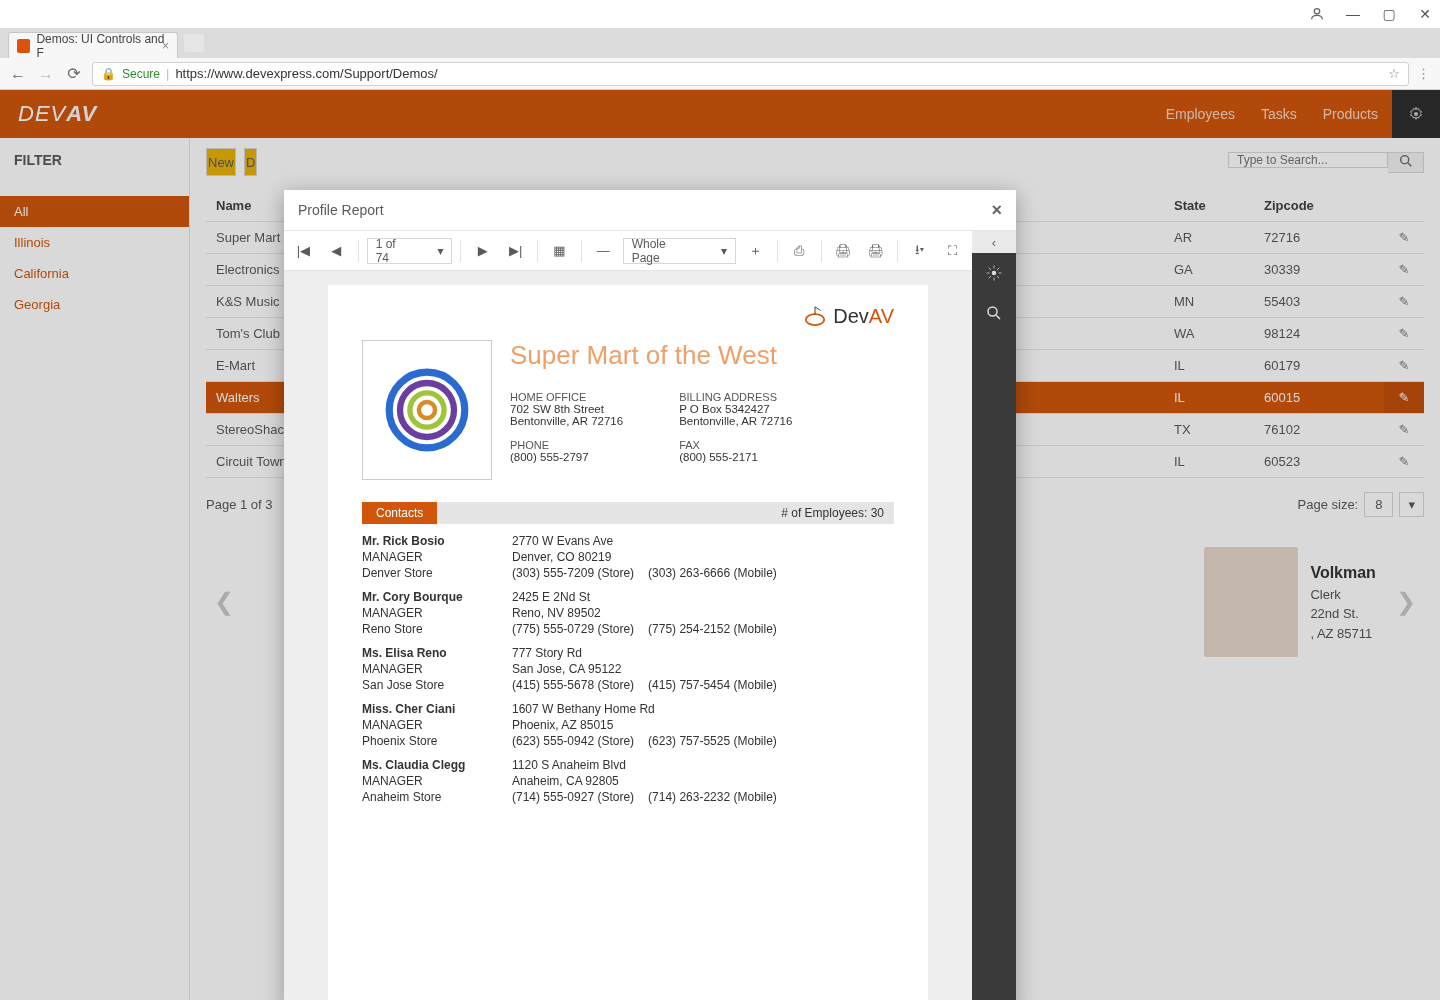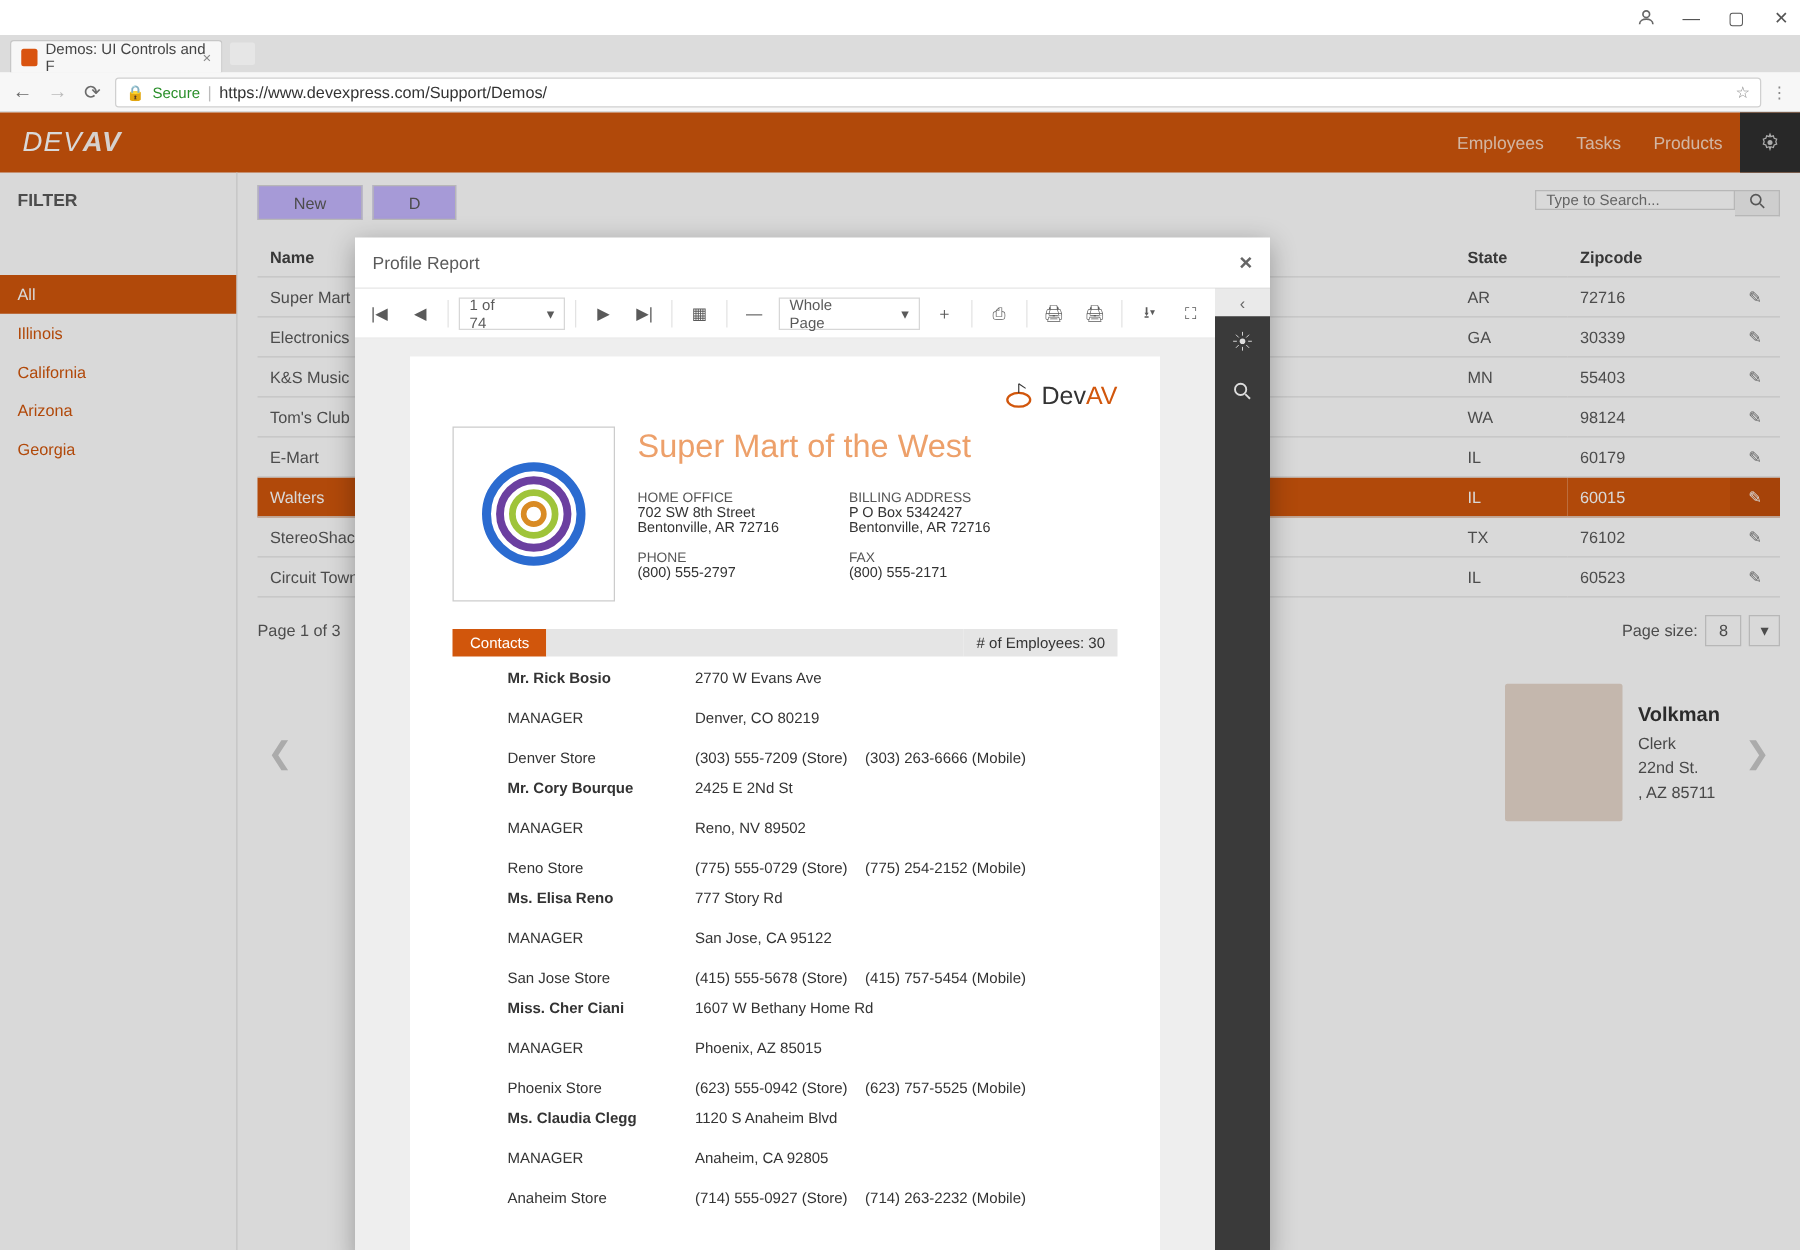--- a/index.html
+++ b/index.html
@@ -29,25 +29,25 @@
 .topbar { height:48px; background:#d1560c; display:flex; align-items:center; padding:0 18px; color:#fff; }
 .logo { font-weight:bold; font-size:22px; letter-spacing:1px; font-style:italic; flex:1; }
 .nav-links { display:flex; gap:26px; margin-right:14px; }
 .nav-link { color:#f7d6c0; font-size:14px; }
 .gear-box { width:48px; height:48px; background:#2f2f2f; display:flex; align-items:center; justify-content:center; margin-right:-18px; }
 
 .main { display:flex; height:calc(100% - 48px); }
 .sidebar { width:190px; border-right:1px solid #e6e6e6; padding-top: 14px; }
 .sidebar h4 { font-size:14px; color:#5a5a5a; padding:0 14px 28px; font-weight:600; }
 .filter-item { display:block; padding:8px 14px; color:#d1560c; font-size:13px; }
-.filter-item.active { background:#d1560c; color:#fff;margin-top:24px; }
+.filter-item.active { background:#d1560c; color:#fff; }
 
 .content { flex:1; padding:10px 16px; position:relative; }
 .top-actions { display:flex; align-items:center; gap:8px; }
-.btn { border:1px solid #d7d7d7; background:#c4b5fd; height:28px; padding:0 28px; font-size:13px; color:#5a5a5a; display:flex; align-items:center; }
+.btn { border:1px solid #d7d7d7; background:#eab308; height:28px; padding:0 1px; font-size:13px; color:#5a5a5a; display:flex; align-items:center; }
 .search-group { margin-left:auto; display:flex; }
 .search-group input { width:160px; height:16px; border:1px solid #d7d7d7; padding:0 8px; font-size:12px; color:#999; }
 .search-group button { width:36px; border:1px solid #d7d7d7; border-left:none; background:#f3f3f3; }
 
 table.grid { width:100%; border-collapse:collapse; margin-top:14px; }
 table.grid th, table.grid td { text-align:left; font-size:13px; color:#5a5a5a; padding:8px 10px; border-bottom:1px solid #e6e6e6; }
 table.grid th { font-weight:600; color:#424242; }
 table.grid tr.selected td { background:#d1560c; color:#fff; }
 table.grid td.edit { width:30px; text-align:center; color:#7a7a7a; }
 table.grid tr.selected td.edit { background:#c44f0b; }
@@ -86,21 +86,21 @@
 .page .brand span.ac { color:#d1560c; }
 .section-hdr { display:flex; margin-top:14px; }
 .section-hdr .tag { background:#d1560c; color:#fff; padding:4px 14px; font-size:12px; }
 .section-hdr .bar { flex:1; background:#e5e5e5; }
 .section-hdr .right { background:#e5e5e5; padding:4px 10px; font-size:12px; color:#333; }
 .profile-top { display:flex; gap:18px; margin-top:12px; }
 .logo-box { width:130px; height:140px; border:1px solid #ccc; display:flex; align-items:center; justify-content:center; }
 .cust-title { font-size:26px; color:#eda06a; font-weight:400; }
 .info-grid { display:flex; gap:56px; margin-top:20px; font-size:11.5px; color:#333; }
 .info-col .lbl { color:#555; text-transform:uppercase; font-size:11px; }
-.contact { margin-top:14px; display:grid; grid-template-columns:150px 1fr; row-gap:18px; font-size:12px;margin-left:44px; }
+.contact { margin-top:14px; display:grid; grid-template-columns:150px 1fr; row-gap:2px; font-size:12px; }
 .contact .name { font-weight:bold; }
 .contact .pair { display:flex; gap:14px; }
 .contact-block { margin-top:10px; }
 svg.icon { width:16px; height:16px; }
 </style>
 </head>
 <body>
 
 <div class="win-titlebar">
   <span class="ico">
@@ -154,21 +154,20 @@
     </div>
   </div>
 
   <div class="main">
     <aside class="sidebar">
       <h4>FILTER</h4>
       <div id="filter-list">
           <a class="filter-item active">All</a>
           <a class="filter-item">Illinois</a>
           <a class="filter-item">California</a>
-          <a class="filter-item">Arizona</a>
           <a class="filter-item">Georgia</a>
         </div>
     </aside>
 
     <section class="content">
       <div class="top-actions">
         <button class="btn">New</button>
         <button class="btn">D</button>
         <div class="search-group">
           <input placeholder="Type to Search..." style="">

